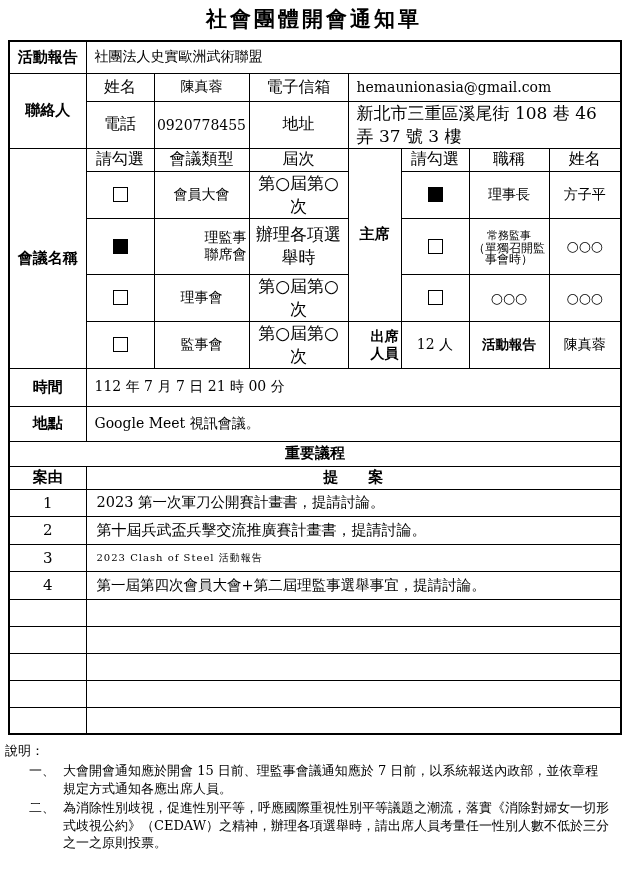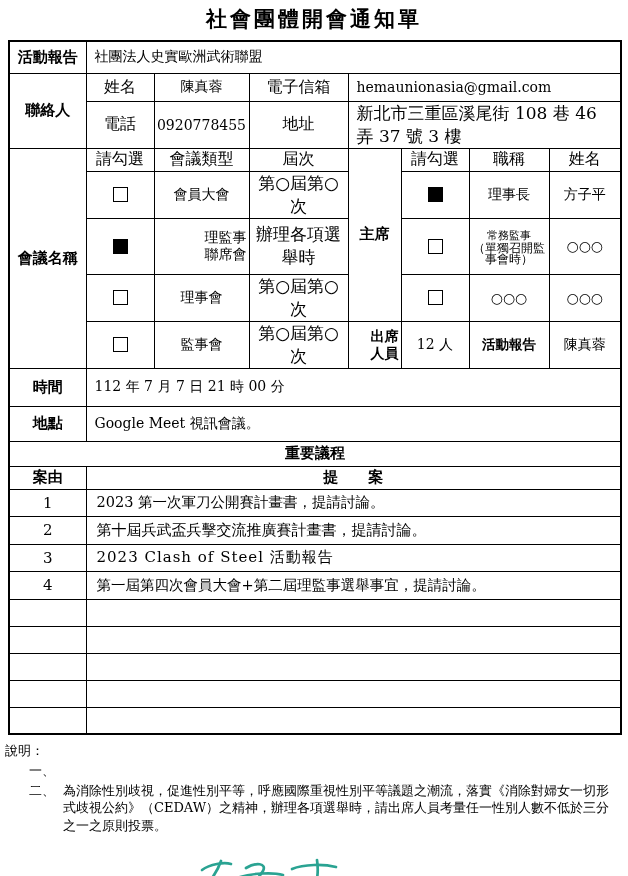--- a/index.html
+++ b/index.html
@@ -207,21 +207,21 @@
   <tr style="height:27px">
     <td class="agenda-no">1</td>
     <td colspan="7" class="agenda-text">2023 第一次軍刀公開賽計畫書，提請討論。</td>
   </tr>
   <tr style="height:28px">
     <td class="agenda-no">2</td>
     <td colspan="7" class="agenda-text" style="font-size:15px">第十屆兵武盃兵擊交流推廣賽計畫書，提請討論。</td>
   </tr>
   <tr style="height:27px">
     <td class="agenda-no">3</td>
-    <td colspan="7" class="agenda-text" style="font-size:15px;letter-spacing:1px">2023 Clash of Steel 活動報告</td>
+    <td colspan="7" class="agenda-text" style="font-size:10px;letter-spacing:1px">2023 Clash of Steel 活動報告</td>
   </tr>
   <tr style="height:28px">
     <td class="agenda-no">4</td>
     <td colspan="7" class="agenda-text">第一屆第四次會員大會+第二屆理監事選舉事宜，提請討論。</td>
   </tr>
 
   <tr style="height:27px">
         <td></td>
         <td colspan="7"></td>
       </tr>
@@ -241,20 +241,21 @@
         <td></td>
         <td colspan="7"></td>
       </tr>
 </tbody>
   </table>
 
 <div class="notes">
   <div class="notes-label">說明：</div>
   <div class="note-item">
     <span class="note-no">一、</span>
+    <span class="note-text">大會開會通知應於開會 15 日前、理監事會議通知應於 7 日前，以系統報送內政部，並依章程規定方式通知各應出席人員。</span>
   </div>
   <div class="note-item">
     <span class="note-no">二、</span>
     <span class="note-text">為消除性別歧視，促進性別平等，呼應國際重視性別平等議題之潮流，落實《消除對婦女一切形式歧視公約》（CEDAW）之精神，辦理各項選舉時，請出席人員考量任一性別人數不低於三分之一之原則投票。</span>
   </div>
 </div>
 
 <div class="sig-row">
   <span class="sig-label">理事長：</span>
   <span class="sig-line">

